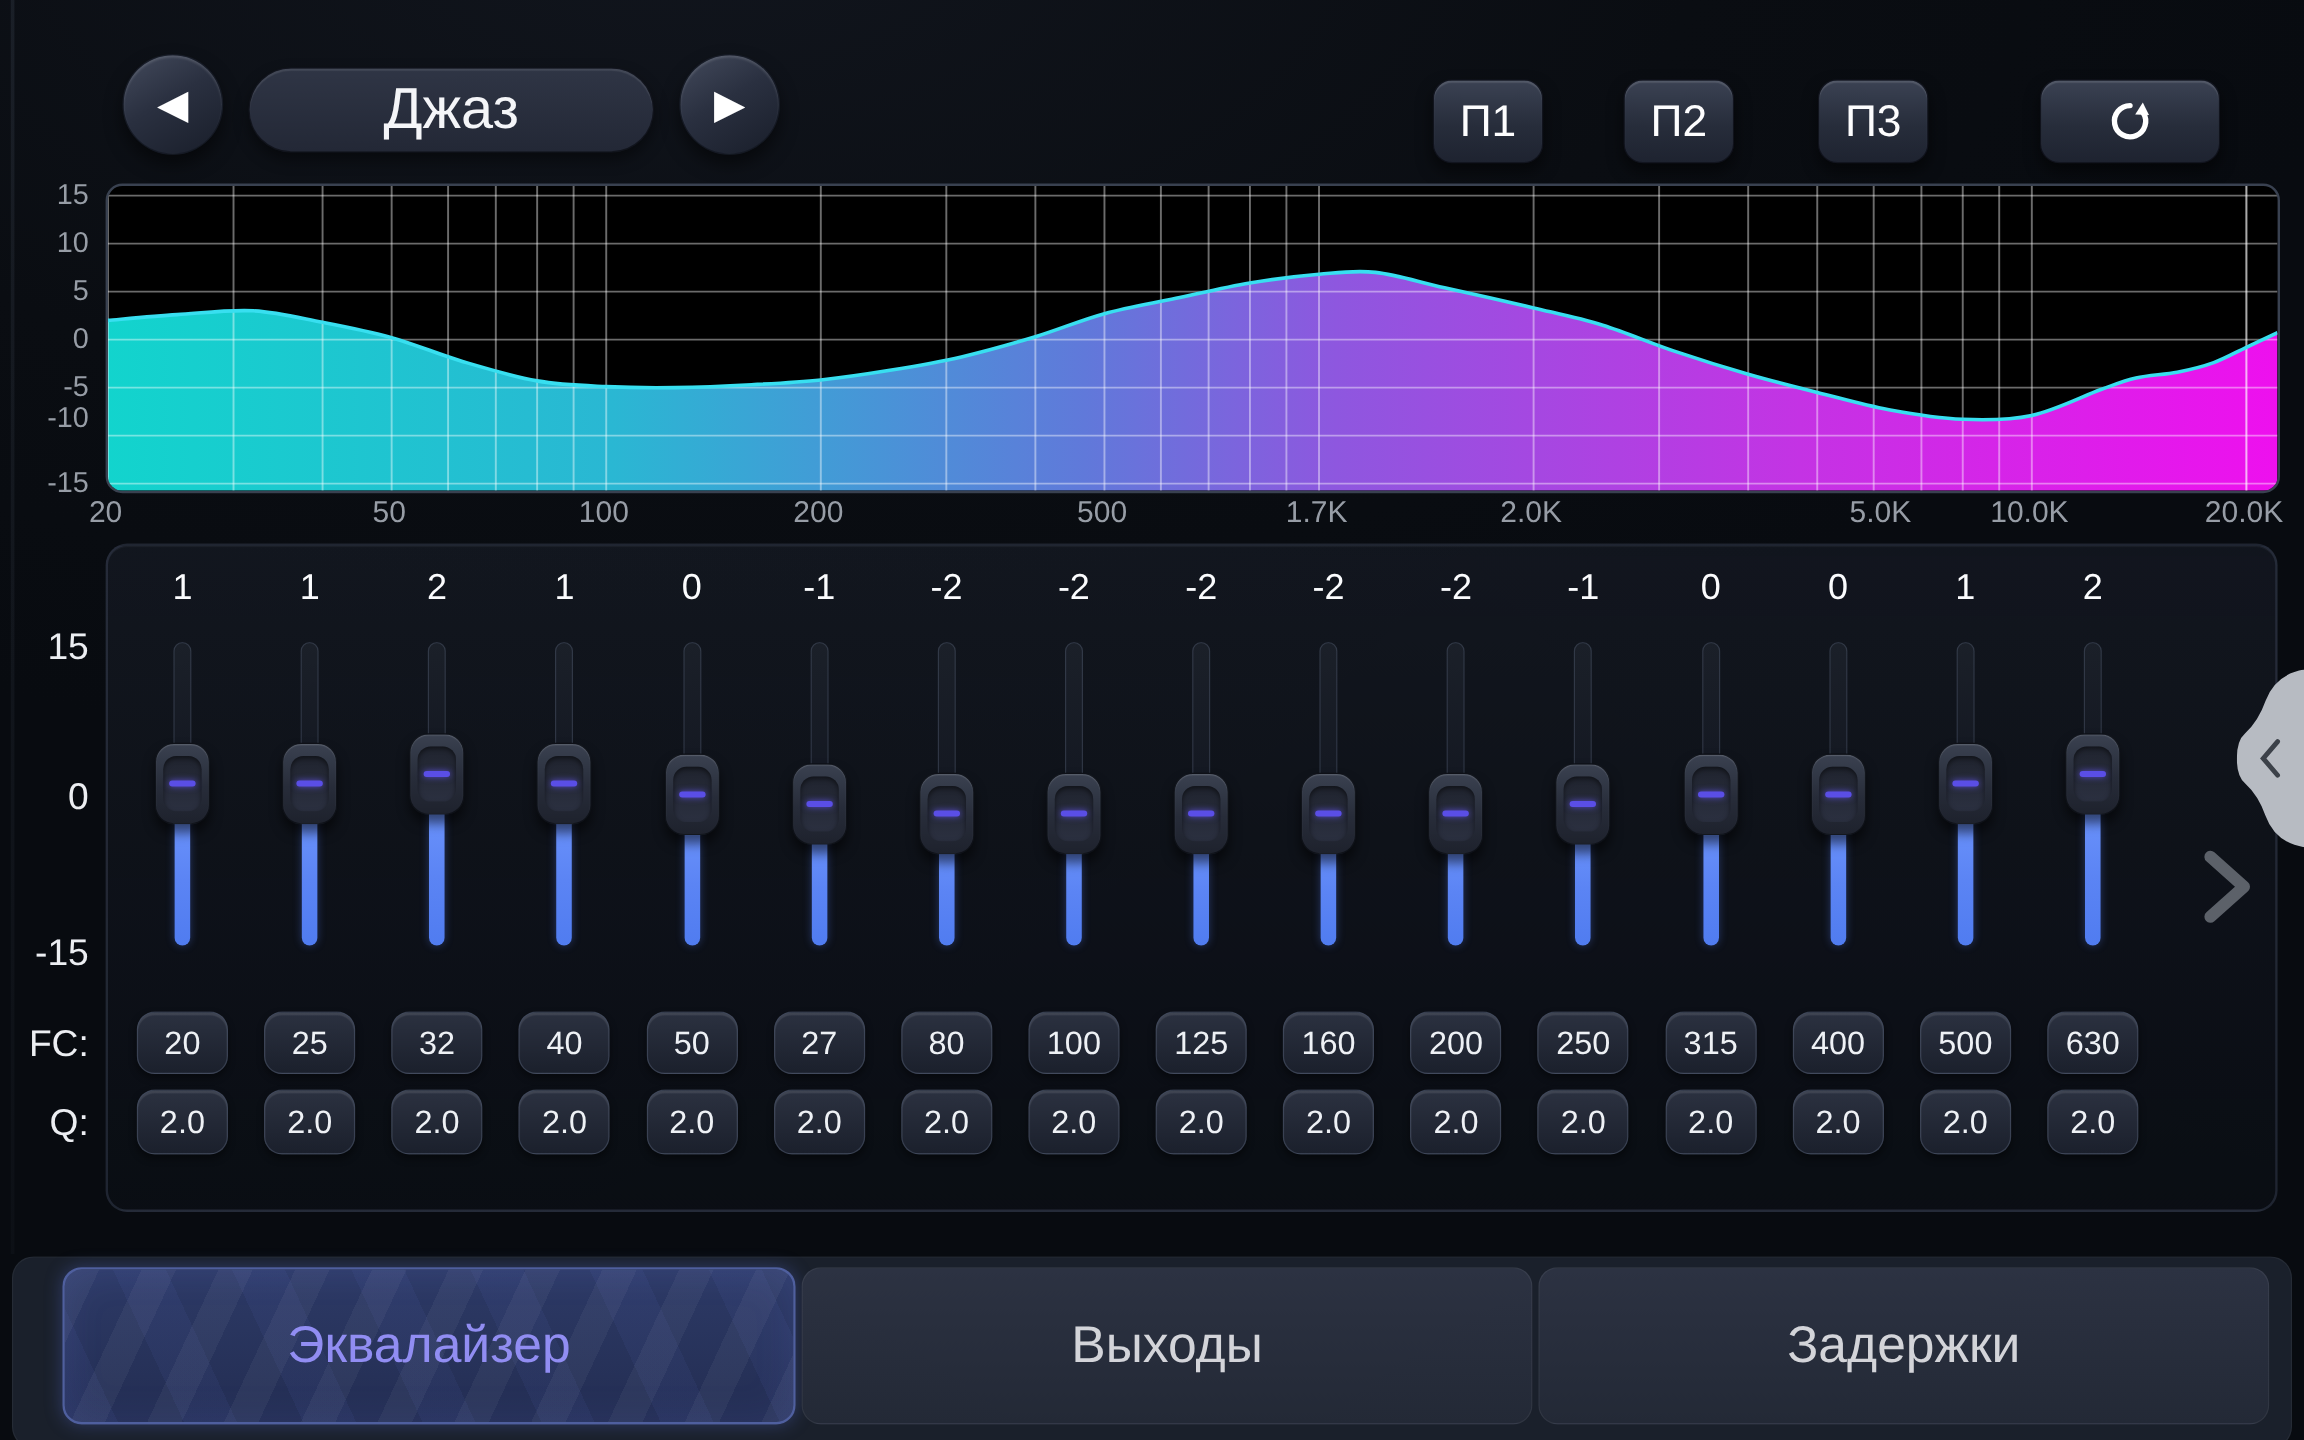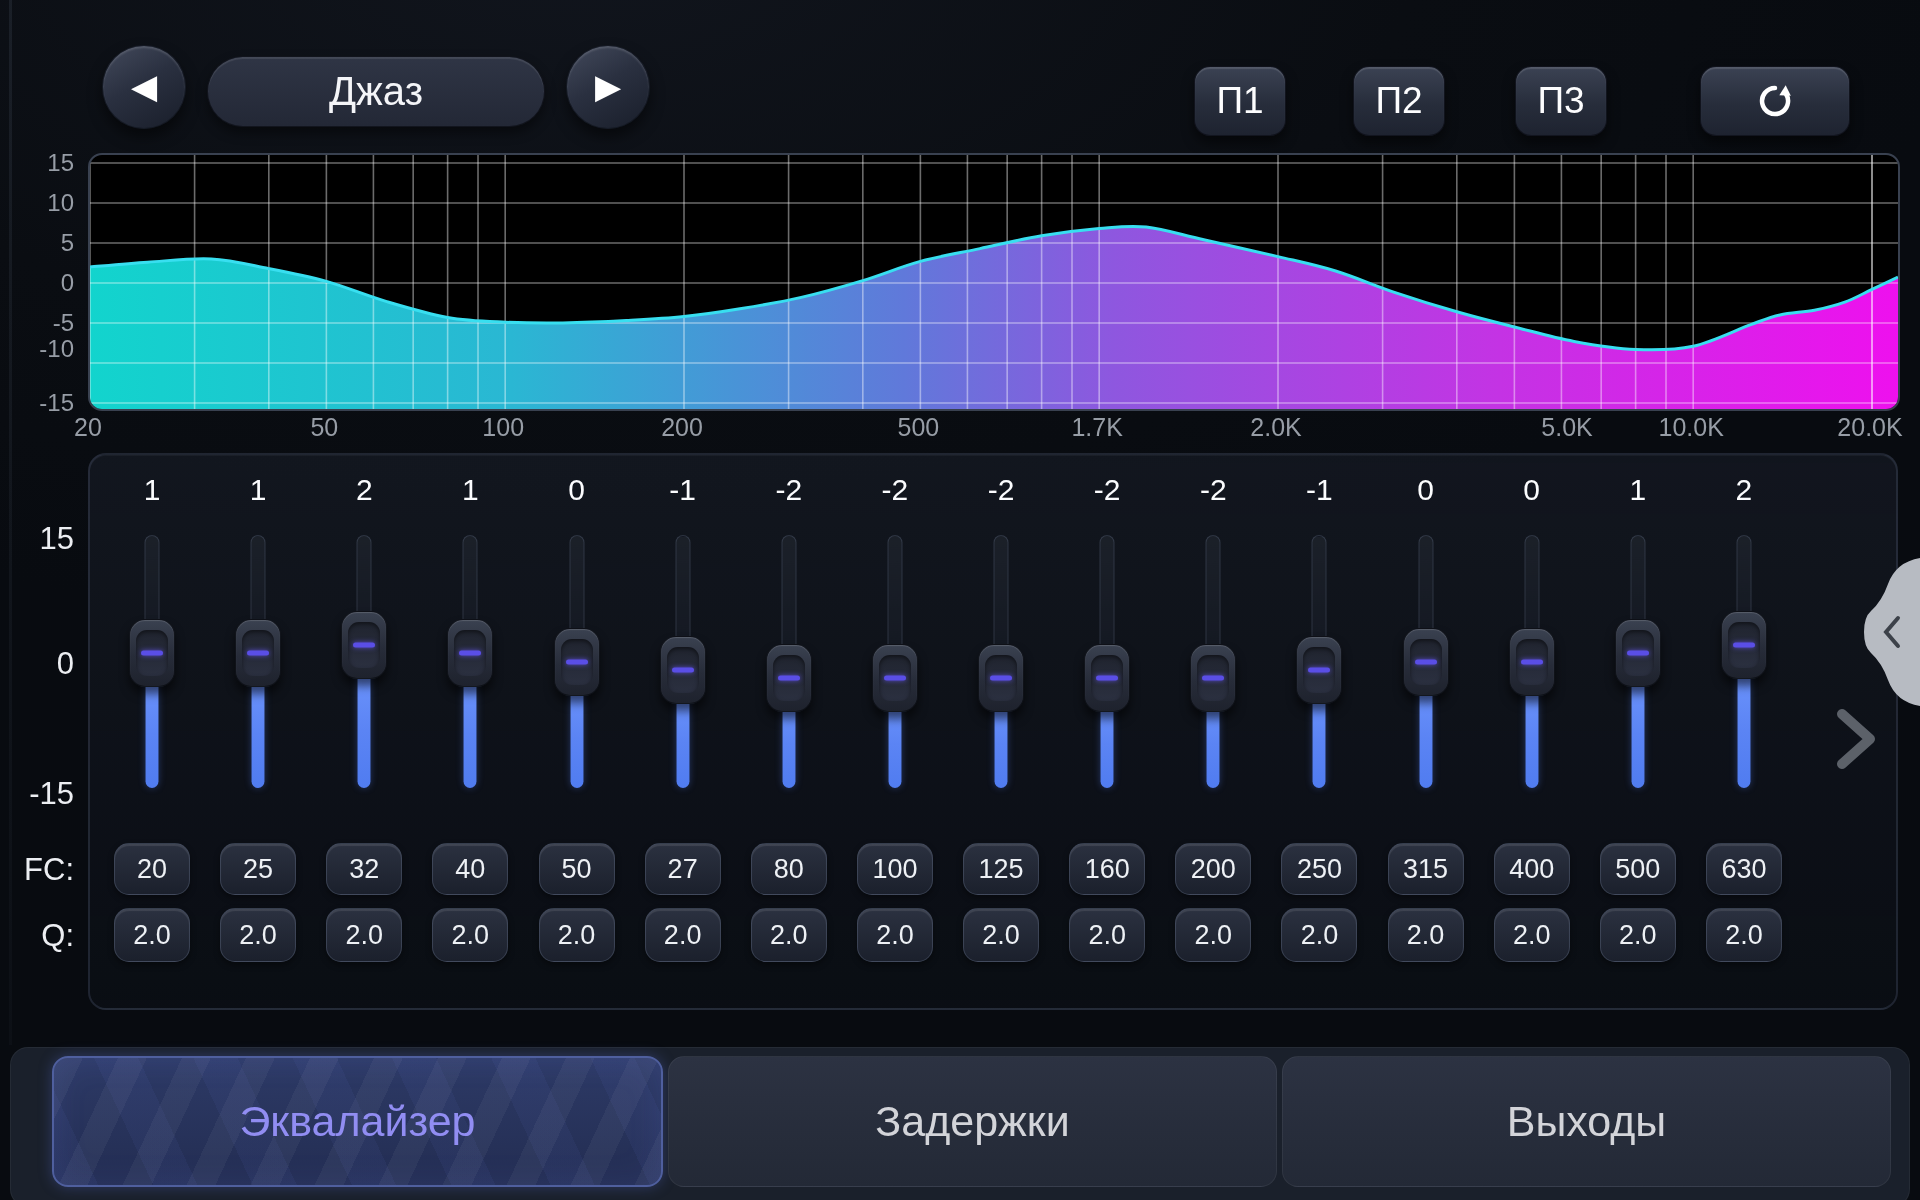--- a/index.html
+++ b/index.html
@@ -22,21 +22,21 @@
     display:flex;align-items:center;justify-content:center;
     color:#fff;font-size:34px;cursor:pointer;
   }
   .circle-btn .tri{transform:translateY(-1px);}
   .preset-pill{
     position:absolute;left:207px;top:56px;width:338px;height:71px;border-radius:36px;
     background:linear-gradient(180deg,#2f3545 0%,#232836 100%);
     border:1px solid rgba(15,18,26,0.9);
     box-shadow:inset 0 2px 1px rgba(255,255,255,0.10), 0 6px 12px rgba(0,0,0,0.45);
     display:flex;align-items:center;justify-content:center;
-    font-size:40px;color:#f4f5f8;cursor:pointer;
+    font-size:48px;color:#f4f5f8;cursor:pointer;
   }
   .sq-btn{
     position:absolute;top:66px;height:70px;border-radius:16px;
     background:linear-gradient(180deg,#3b4253 0%,#272d3b 55%,#1e2330 100%);
     border:1px solid rgba(14,17,25,0.9);
     box-shadow:0 7px 12px rgba(0,0,0,0.5), inset 0 2px 1px rgba(255,255,255,0.13);
     display:flex;align-items:center;justify-content:center;
     color:#fdfdfe;font-size:37px;cursor:pointer;
   }
 
@@ -454,16 +454,16 @@
     </svg>
   </div>
   <div class="chev-right">
     <svg width="44" height="62" viewBox="0 0 44 62">
       <polyline points="8,6 36,31 8,56" fill="none" stroke="#5c6169" stroke-width="10" stroke-linecap="round" stroke-linejoin="round"></polyline>
     </svg>
   </div>
 
   <div class="tabbar" id="tabbar">
       <div class="tab active">Эквалайзер</div>
+      <div class="tab">Выходы</div>
       <div class="tab">Задержки</div>
-      <div class="tab">Выходы</div>
     </div>
 </div>
 
 </body></html>

